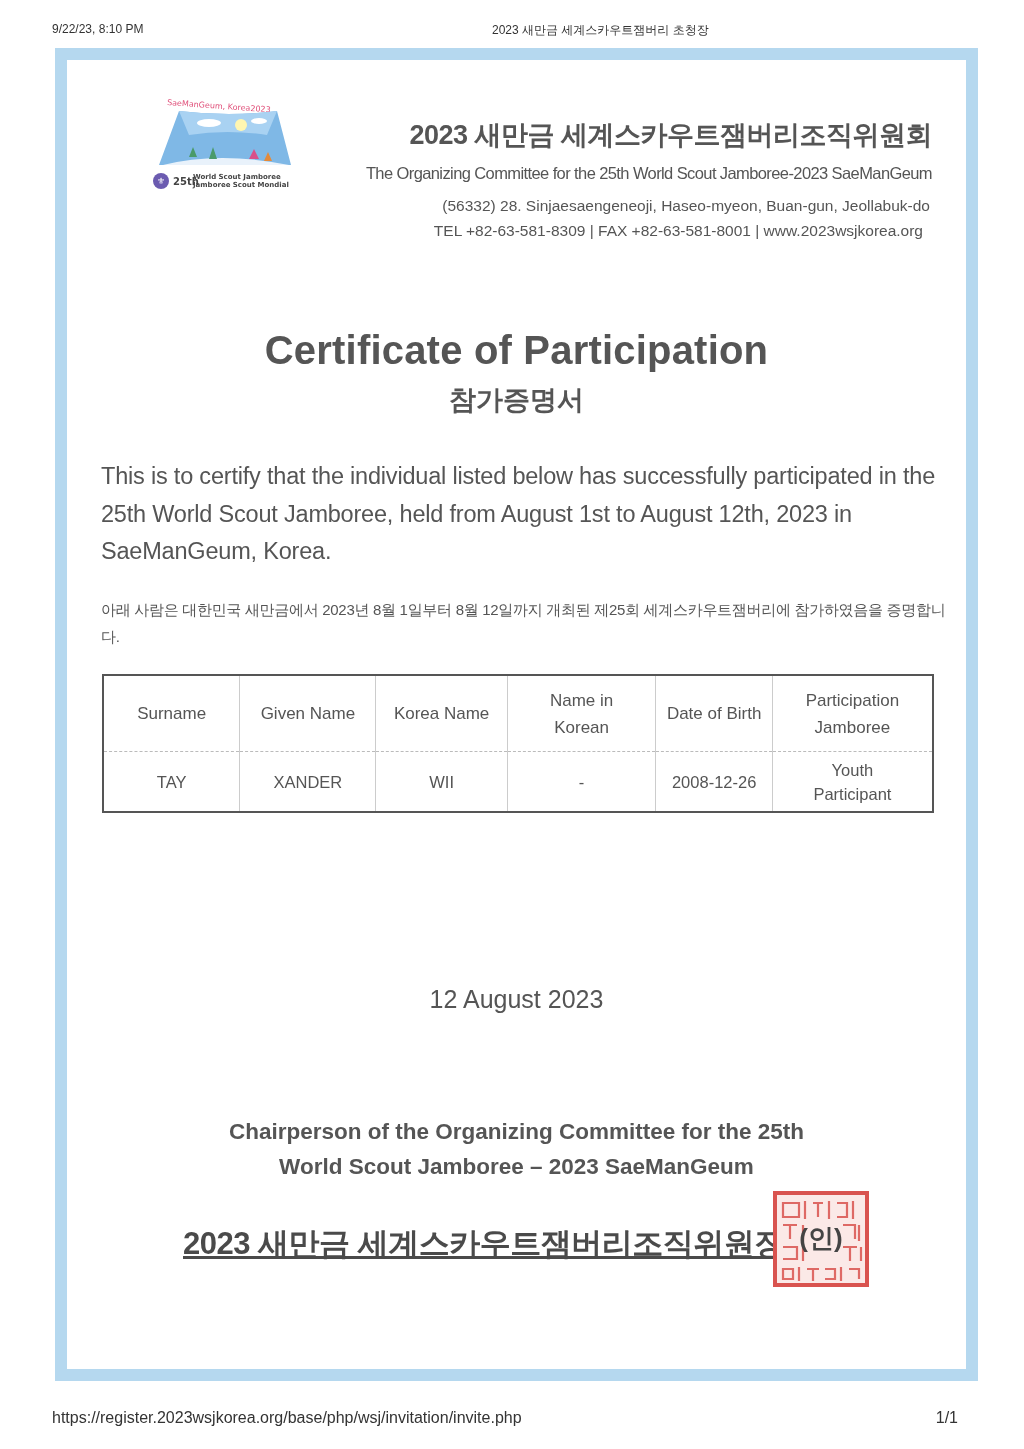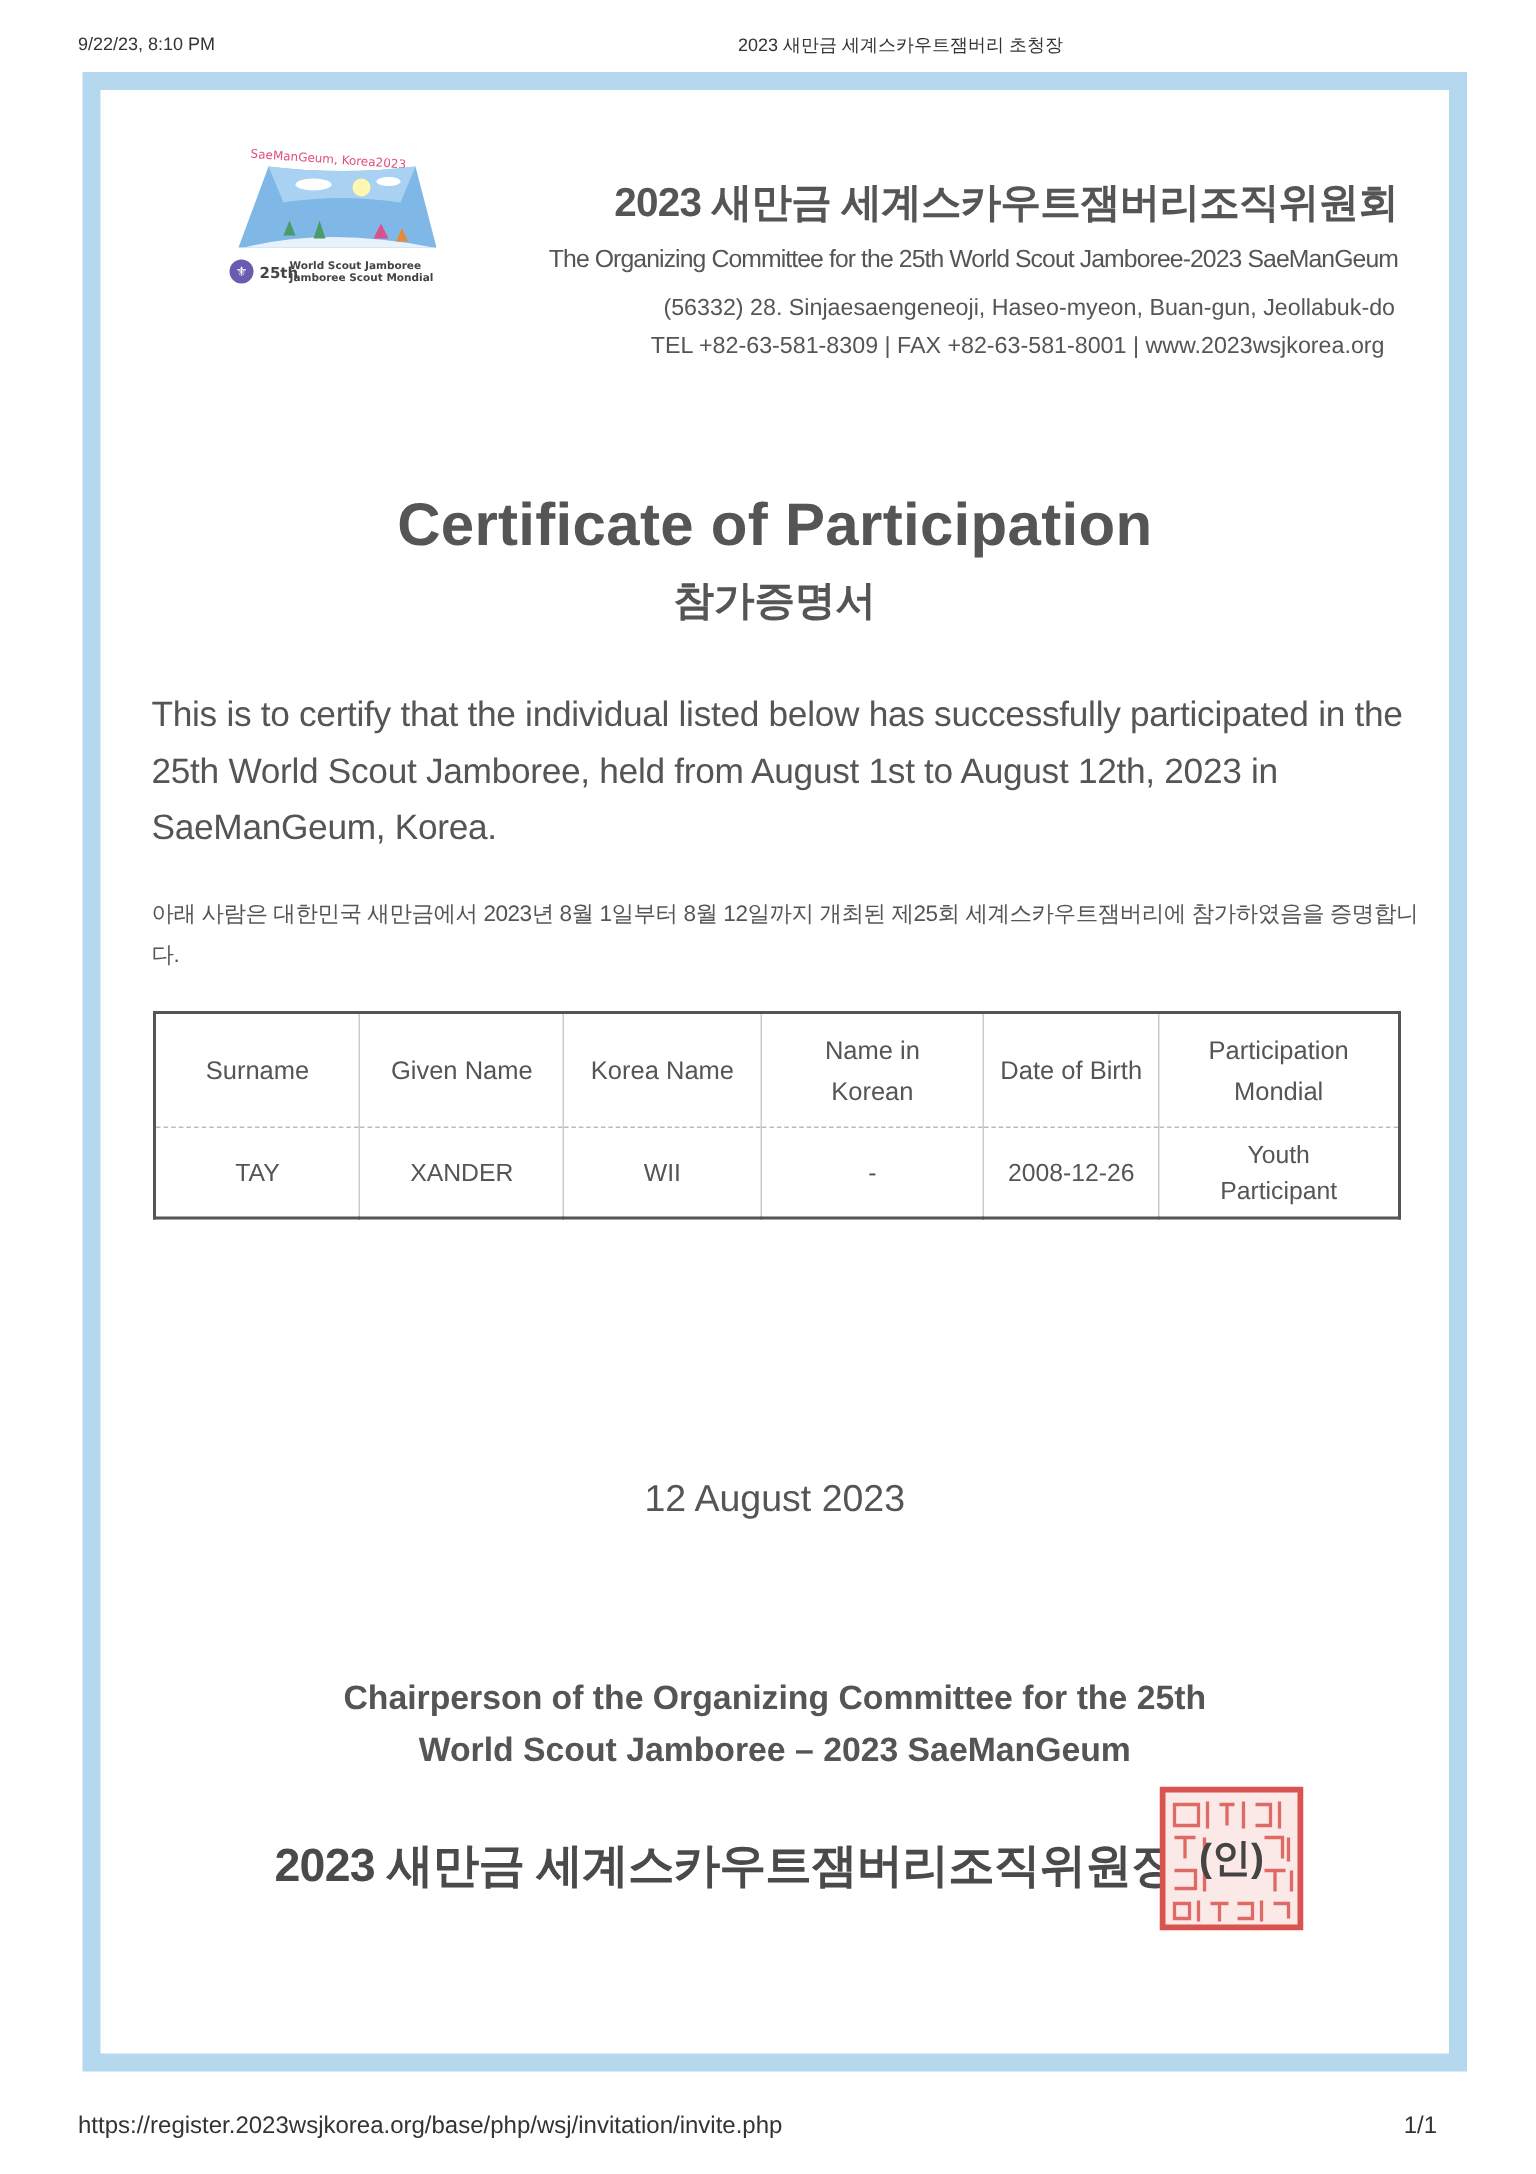--- a/index.html
+++ b/index.html
@@ -81,21 +81,21 @@
     position: absolute; left: 0; right: 0; top: 925px; text-align: center;
     font-size: 25px; color: #555;
   }
 
   .chair-en {
     position: absolute; left: 0; right: 0; top: 1054px; text-align: center;
     font-size: 22.5px; font-weight: bold; color: #555; line-height: 35px;
   }
   .chair-ko {
     position: absolute; left: 116px; top: 1163px;
-    font-size: 31px; font-weight: bold; color: #4a4a4a; letter-spacing: -0.5px;
+    font-size: 31px; font-weight: bold; color: #4a4a4a; letter-spacing: -0.5px; text-decoration: underline;
   }
   .seal {
     position: absolute; left: 706px; top: 1131px; width: 96px; height: 96px;
   }
 
   .print-footer {
     position: absolute; top: 1409px; left: 52px; right: 52px; height: 16px;
     font-size: 16px; color: #333;
   }
   .print-footer .url { position: absolute; left: 0; }
@@ -145,21 +145,21 @@
 
 
   <table class="participant">
     <thead>
       <tr>
         <th style="width:143px">Surname</th>
         <th style="width:143px">Given Name</th>
         <th style="width:143px">Korea Name</th>
         <th style="width:122px; padding:0 20px">Name in Korean</th>
         <th style="width:125px">Date of Birth</th>
-        <th style="width:143px; padding:0 12px">Participation Mondial</th>
+        <th style="width:143px; padding:0 12px">Participation Jamboree</th>
       </tr>
     </thead>
     <tbody>
       <tr>
         <td>TAY</td>
         <td>XANDER</td>
         <td>WII</td>
         <td>-</td>
         <td>2008-12-26</td>
         <td style="padding:0 26px">Youth Participant</td>

